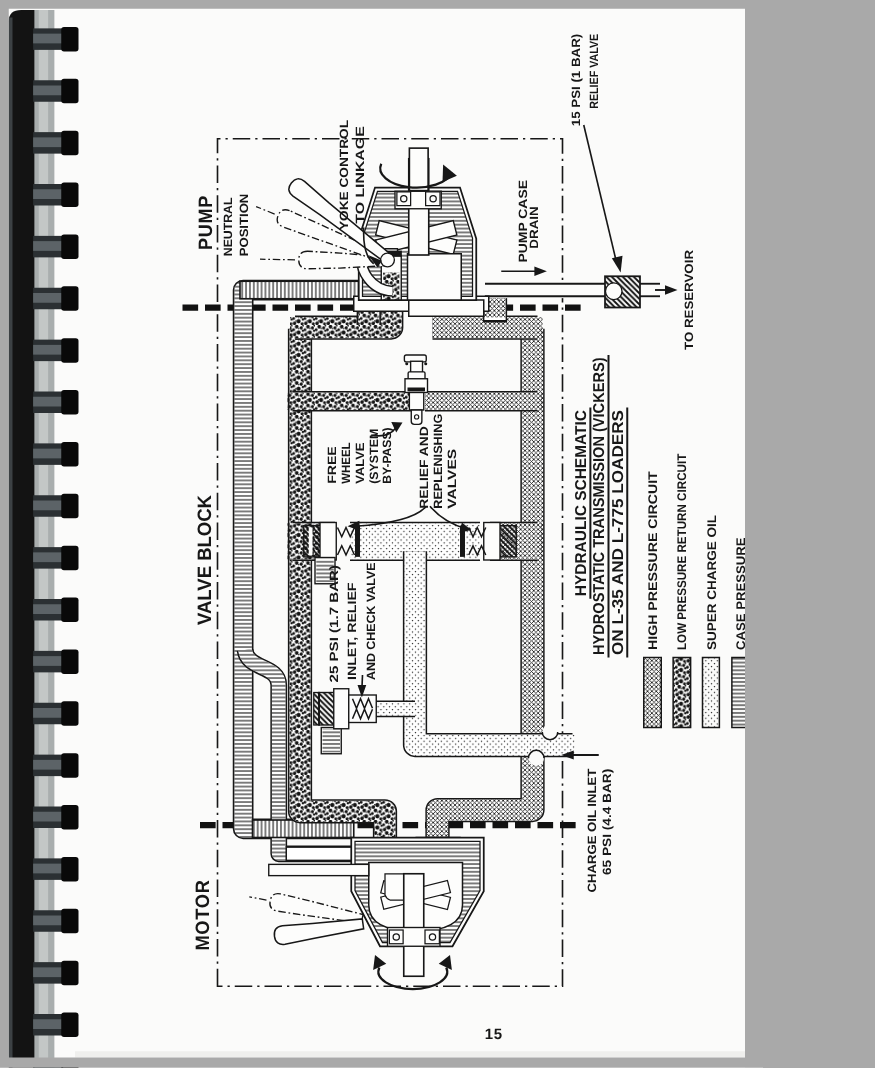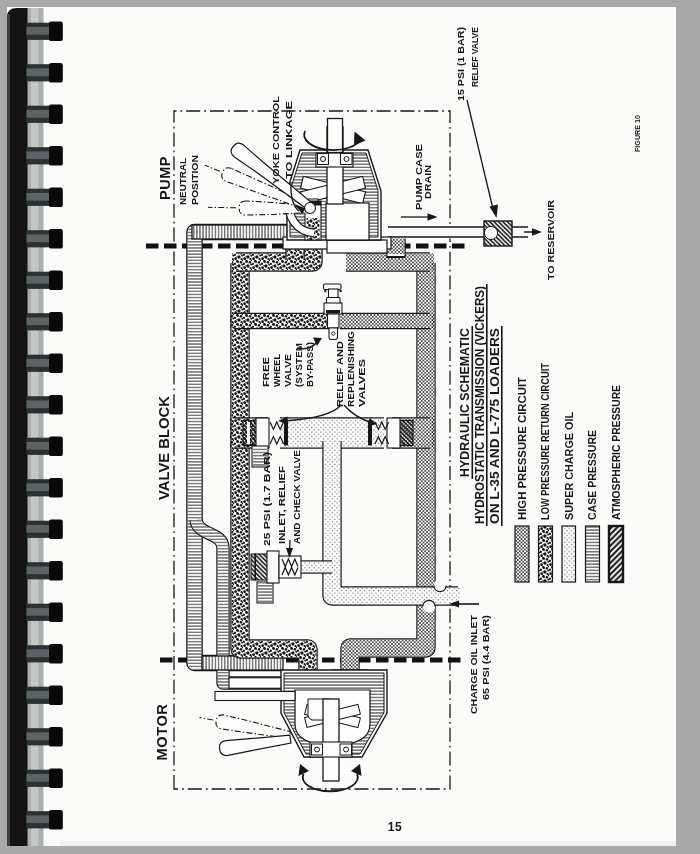--- a/index.html
+++ b/index.html
@@ -1,16 +1,16 @@
 <!DOCTYPE html>
 <html><head>
 <meta charset="utf-8">
 <style>
 html,body{margin:0;padding:0;background:#a9a9a9;}
-#page{position:relative;width:676px;height:854px;overflow:hidden;}
+#page{position:relative;width:596px;height:854px;overflow:hidden;}
 svg text{font-family:"Liberation Sans",sans-serif;font-weight:bold;fill:#171717;}
 </style>
 </head>
 <body>
 <div id="page">
 <svg width="700" height="854" viewBox="0 0 700 854">
 <defs>
 <pattern id="px" width="3.5" height="3.5" patternUnits="userSpaceOnUse">
  <path d="M0,0L3.5,3.5M3.5,0L0,3.5" stroke="#1d1d1d" stroke-width="0.68" fill="none"></path>
 </pattern>

